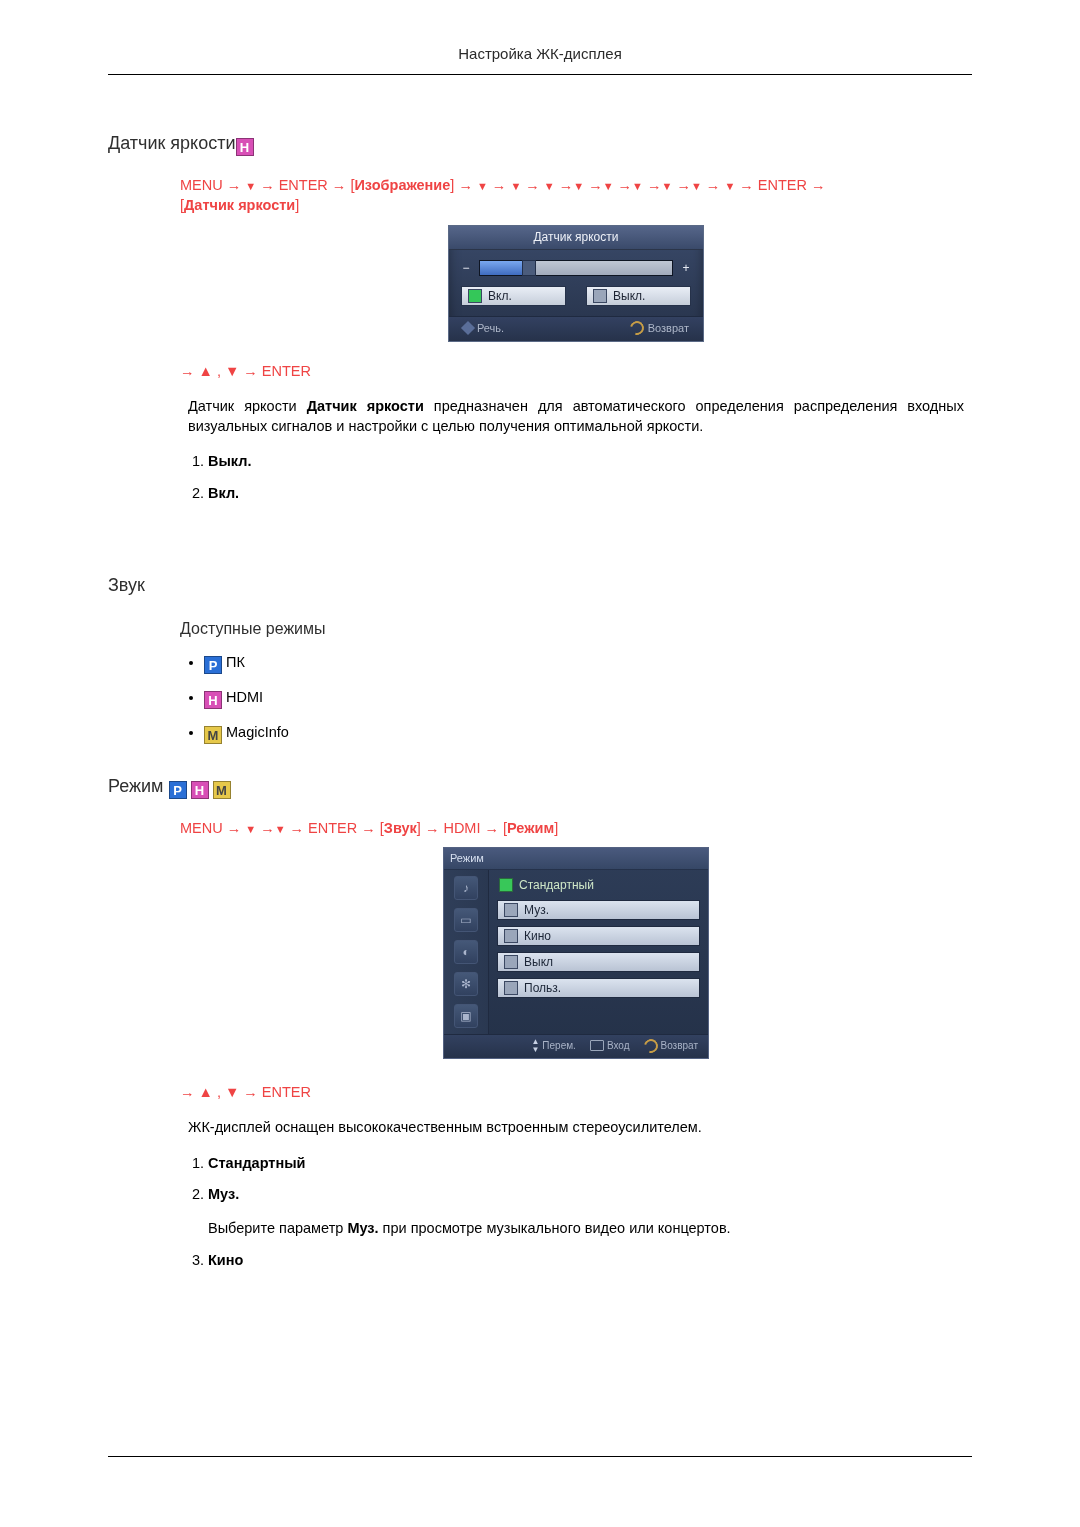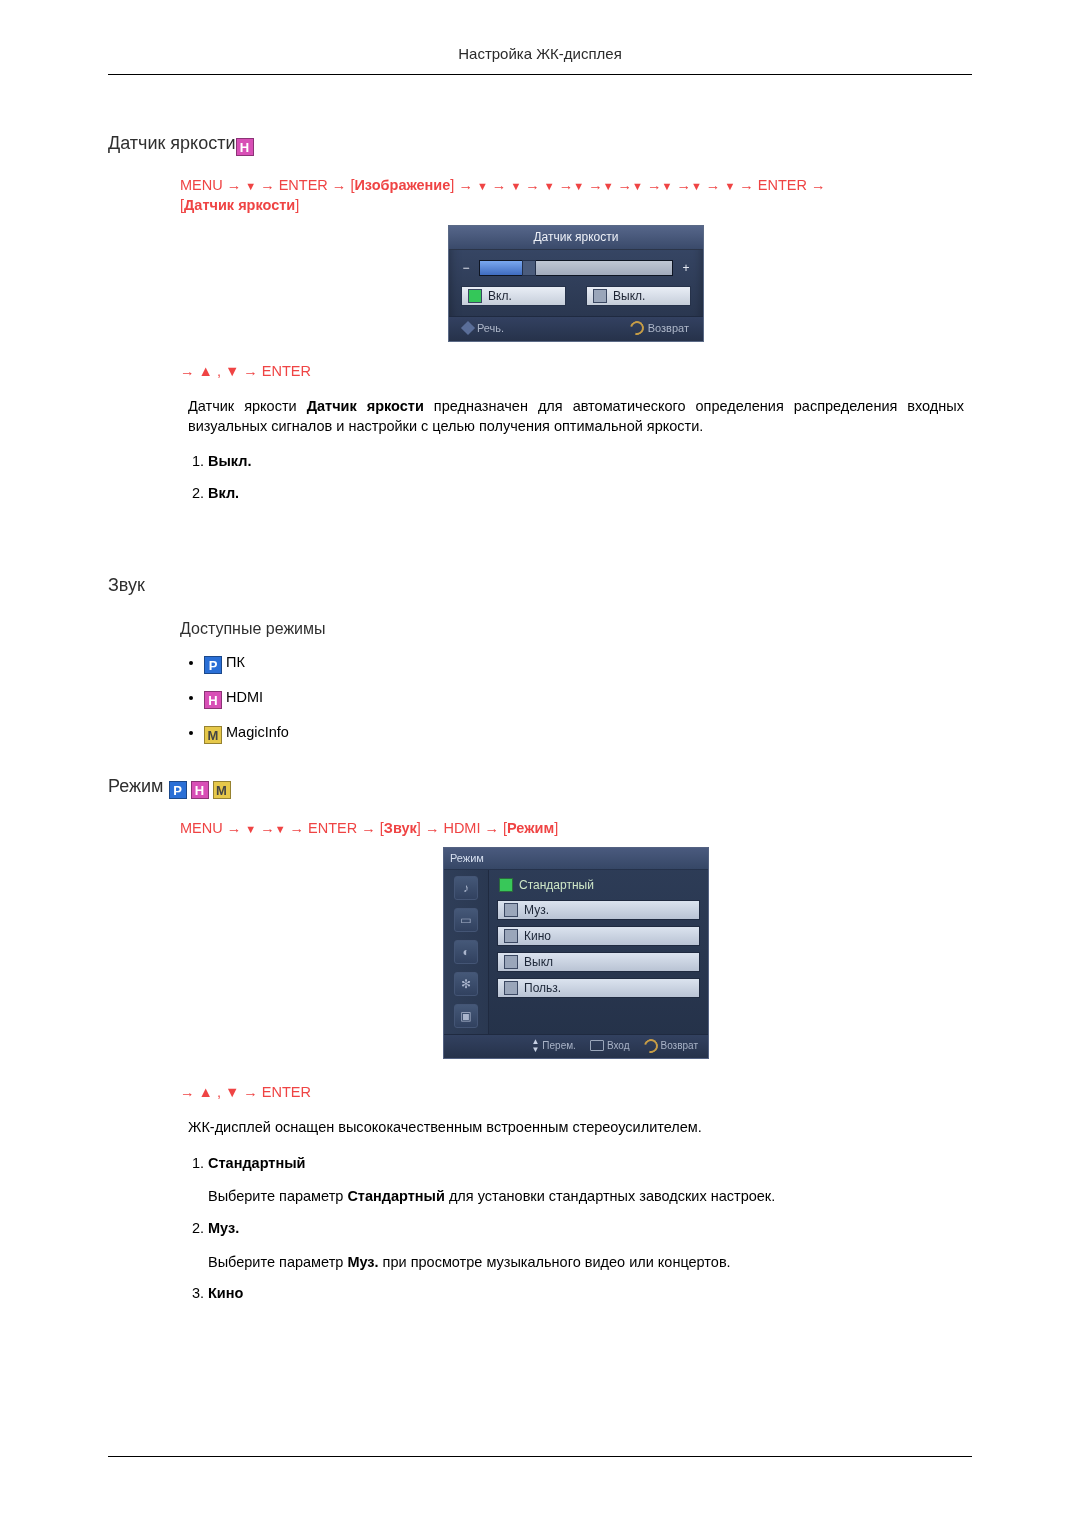--- a/index.html
+++ b/index.html
@@ -361,23 +361,20 @@
         </div>
       </div>
 
       <div class="nav-line">→ ▲ , ▼ → ENTER</div>
 
       <div class="para">ЖК-дисплей оснащен высококачественным встроенным стереоусилителем.</div>
 
       <ol class="numlist">
         <li>
           <span class="li-head">Стандартный</span>
-          <div class="li-body">
-            <span>Выберите параметр </span><span style="font-weight:bold">Стандартный</span><span> для установки стандартных заводских настроек.</span>
-          </div>
         </li>
         <li>
           <span class="li-head">Муз.</span>
           <div class="li-body">
             <span>Выберите параметр </span><span style="font-weight:bold">Муз.</span><span> при просмотре музыкального видео или концертов.</span>
           </div>
         </li>
         <li>
           <span class="li-head">Кино</span>
         </li>

